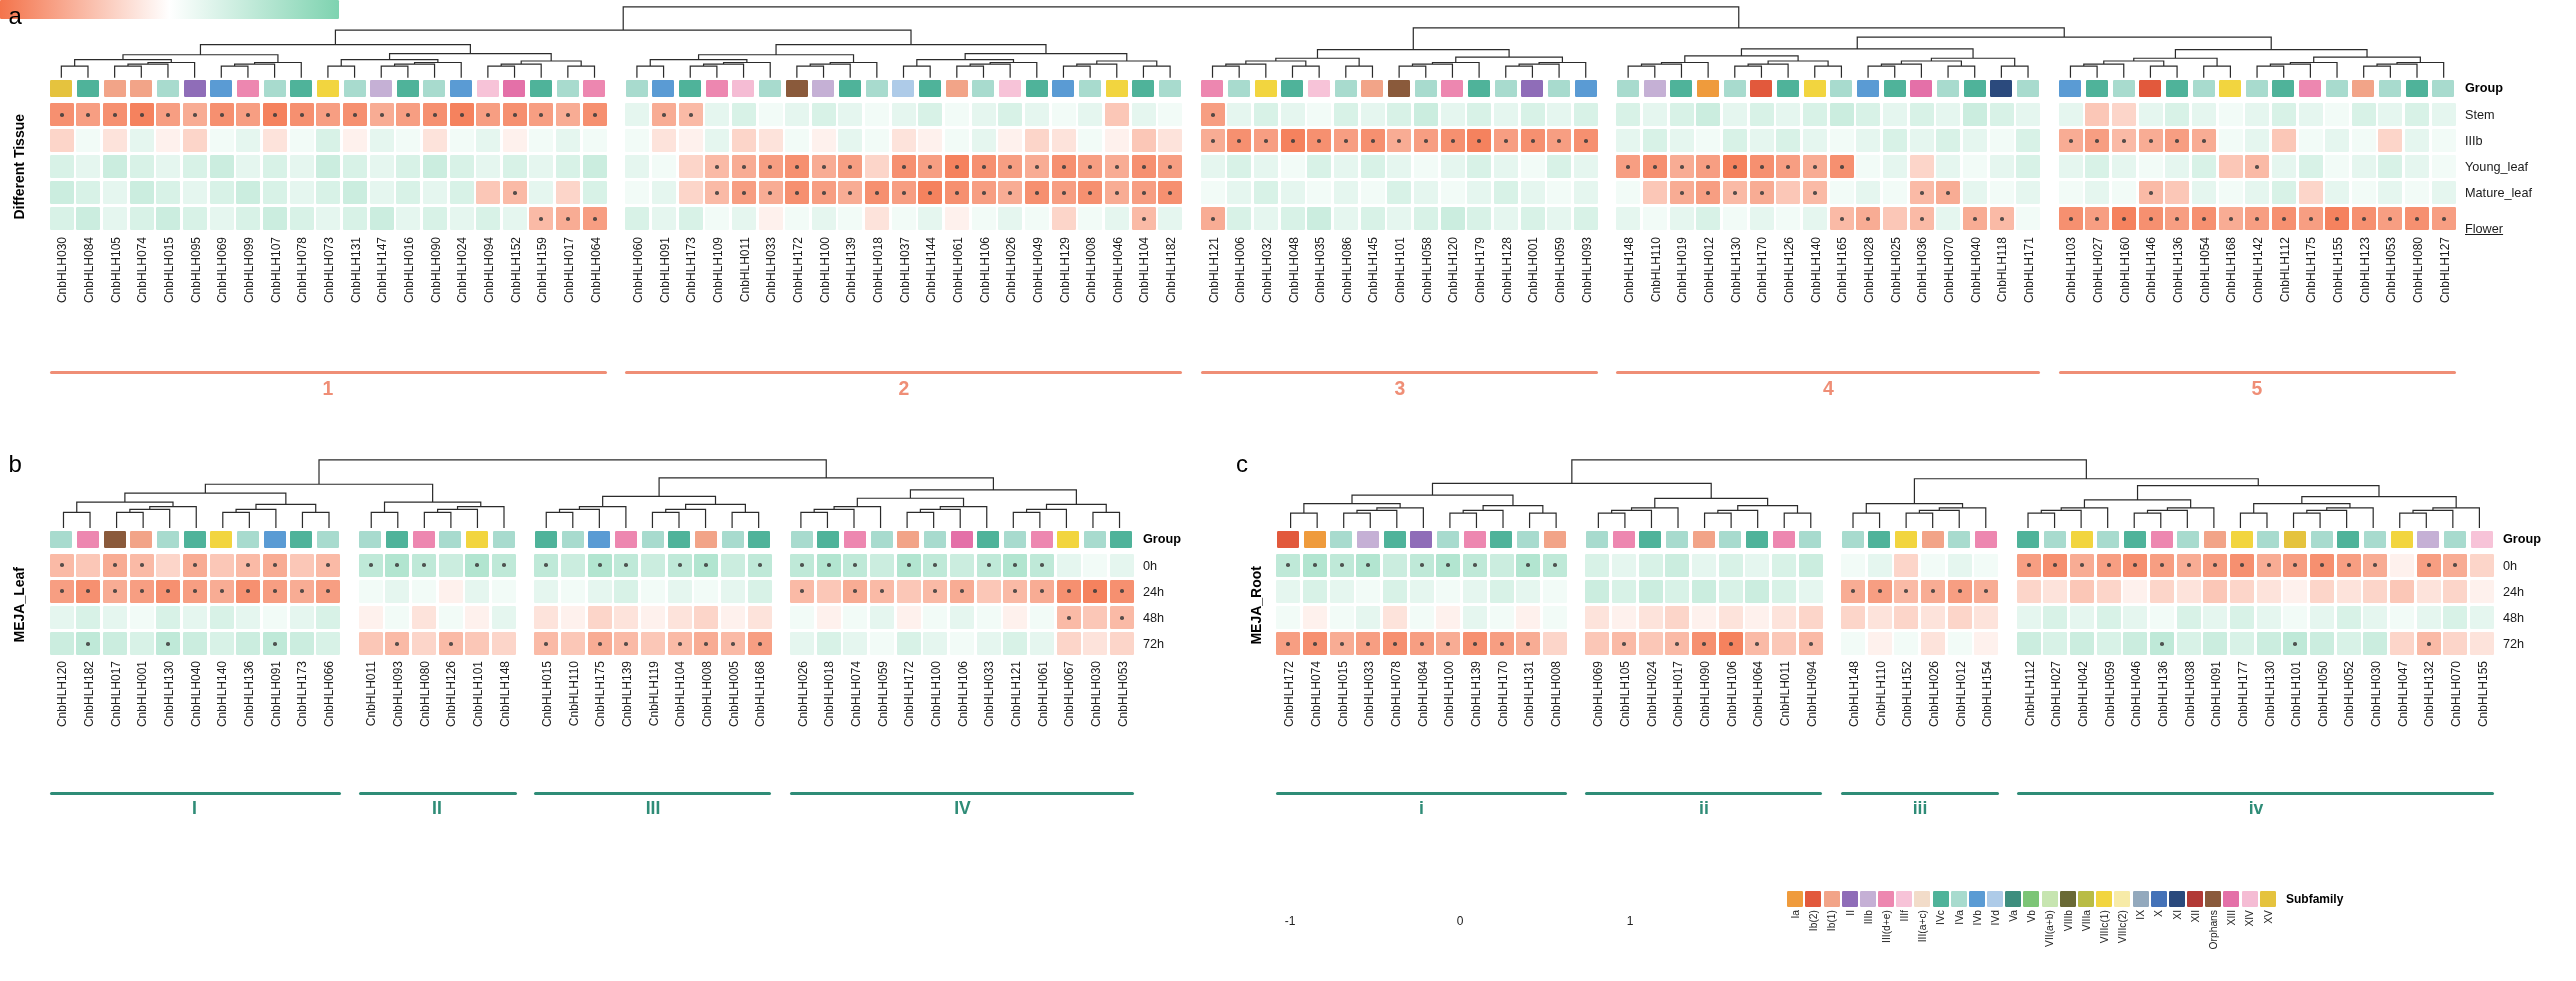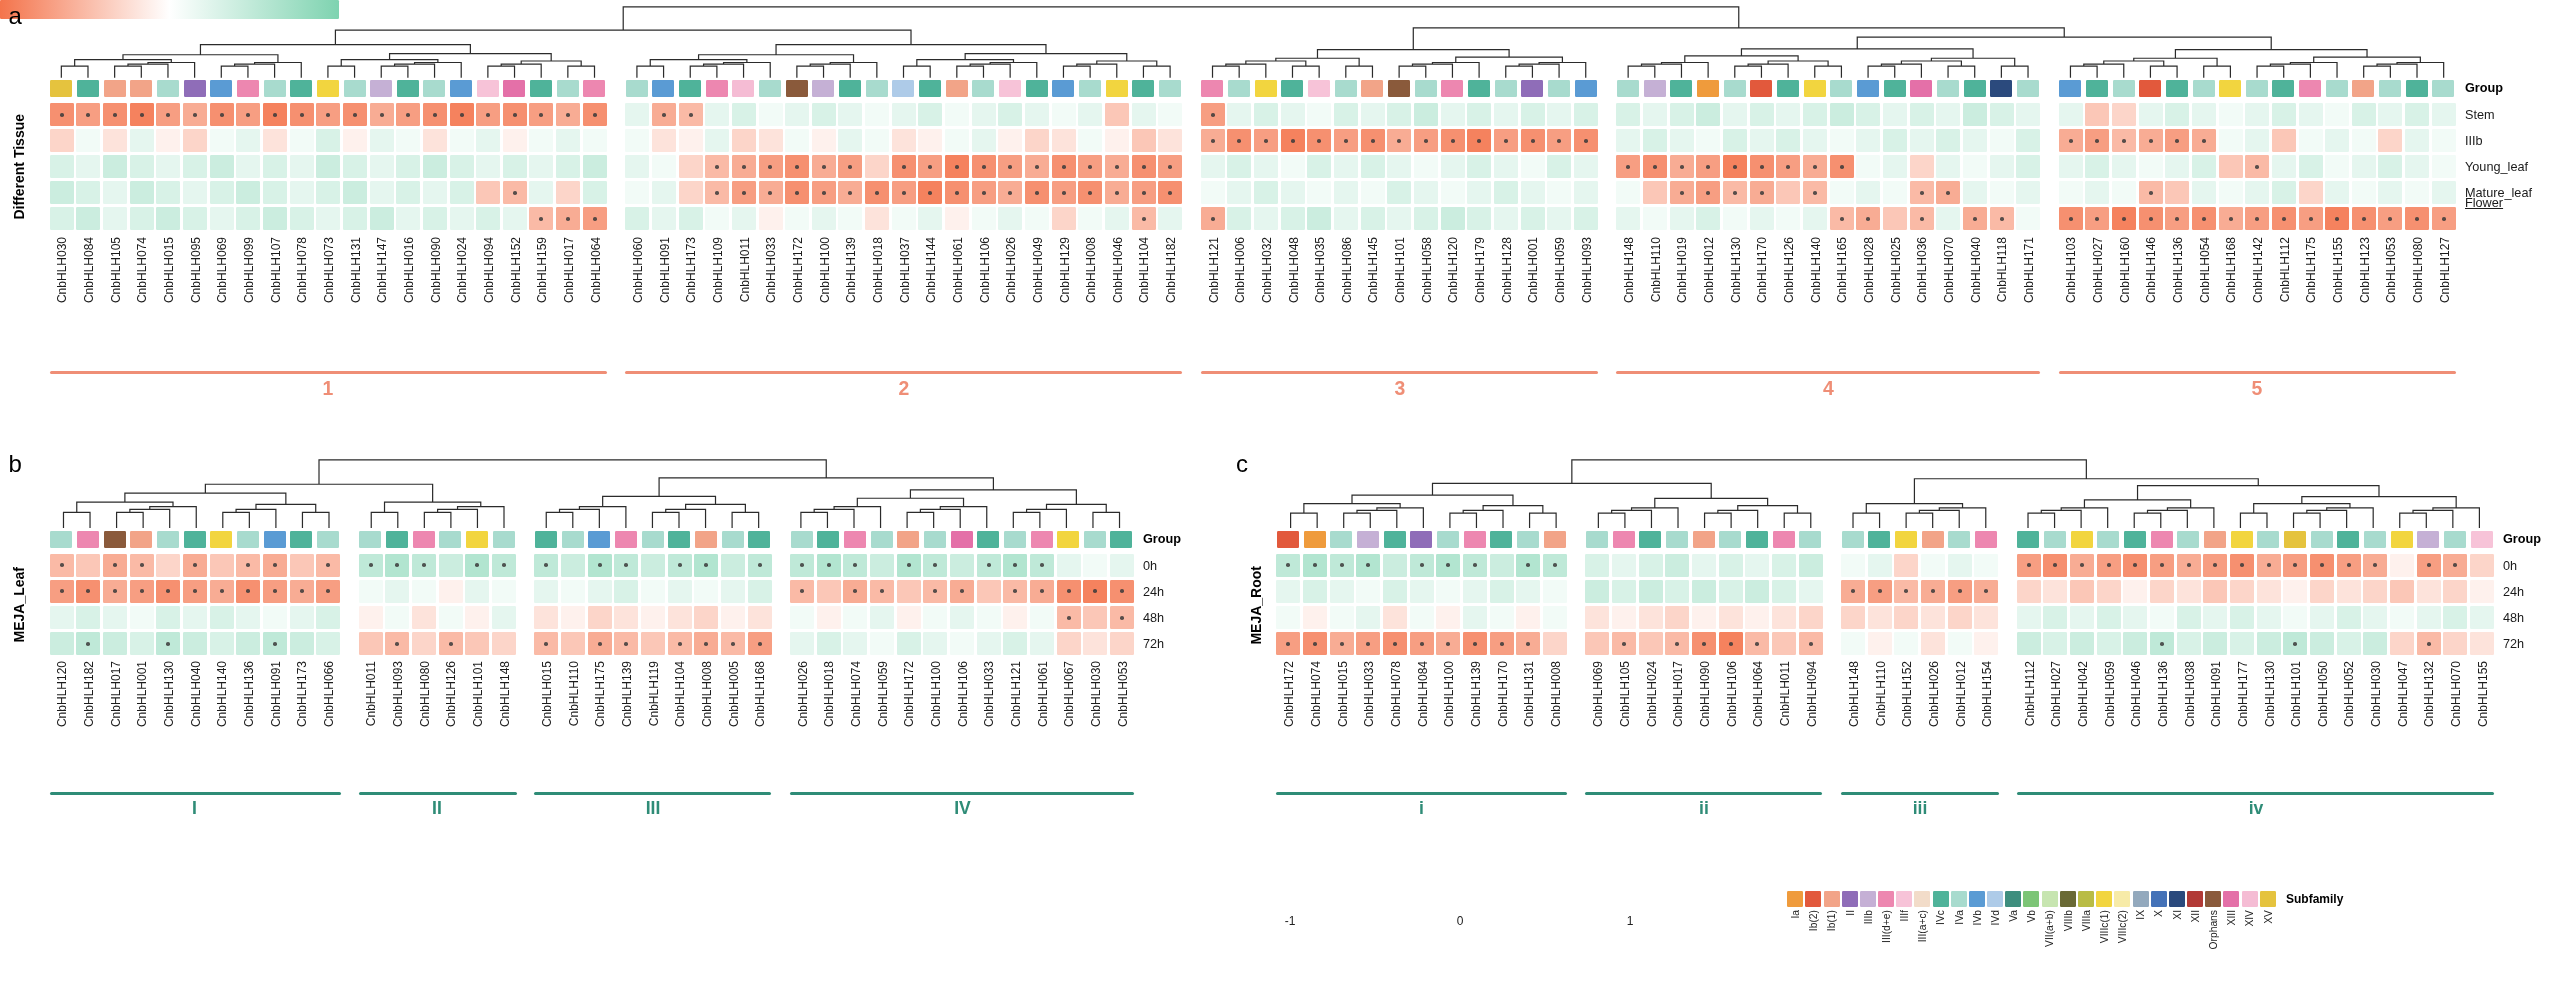--- a/index.html
+++ b/index.html
@@ -679,21 +679,21 @@
     <div class="cell" style="left: 2378px; top: 207px; width: 23.6px; height: 23px; background: rgb(247, 158, 130);"></div>
     <div class="dot" style="left: 2388px; top: 217px; background: rgb(58, 58, 58);"></div>
     <div class="cell" style="left: 2405px; top: 207px; width: 23.6px; height: 23px; background: rgb(246, 144, 112);"></div>
     <div class="dot" style="left: 2415px; top: 217px; background: rgb(58, 58, 58);"></div>
     <div class="cell" style="left: 2432px; top: 207px; width: 23.6px; height: 23px; background: rgb(247, 158, 130);"></div>
     <div class="dot" style="left: 2442px; top: 217px; background: rgb(58, 58, 58);"></div>
     <div class="rowlabel" style="left: 2465px; top: 115px;">Stem</div>
     <div class="rowlabel" style="left: 2465px; top: 141px;">IIIb</div>
     <div class="rowlabel" style="left: 2465px; top: 167px;">Young_leaf</div>
     <div class="rowlabel" style="left: 2465px; top: 193px;">Mature_leaf</div>
-    <div class="rowlabel" style="left: 2465px; top: 203px; text-decoration: underline;">Flower</div>
+    <div class="rowlabel" style="left: 2465px; top: 229px; text-decoration: underline;">Flower</div>
     <div class="vwrap" style="left: 48px; top: 237px; width: 27px; height: 124px;">
       <span class="vtext">CnbHLH030</span>
     </div>
     <div class="vwrap" style="left: 75px; top: 237px; width: 27px; height: 124px;">
       <span class="vtext">CnbHLH084</span>
     </div>
     <div class="vwrap" style="left: 102px; top: 237px; width: 27px; height: 124px;">
       <span class="vtext">CnbHLH105</span>
     </div>
     <div class="vwrap" style="left: 128px; top: 237px; width: 27px; height: 124px;">

